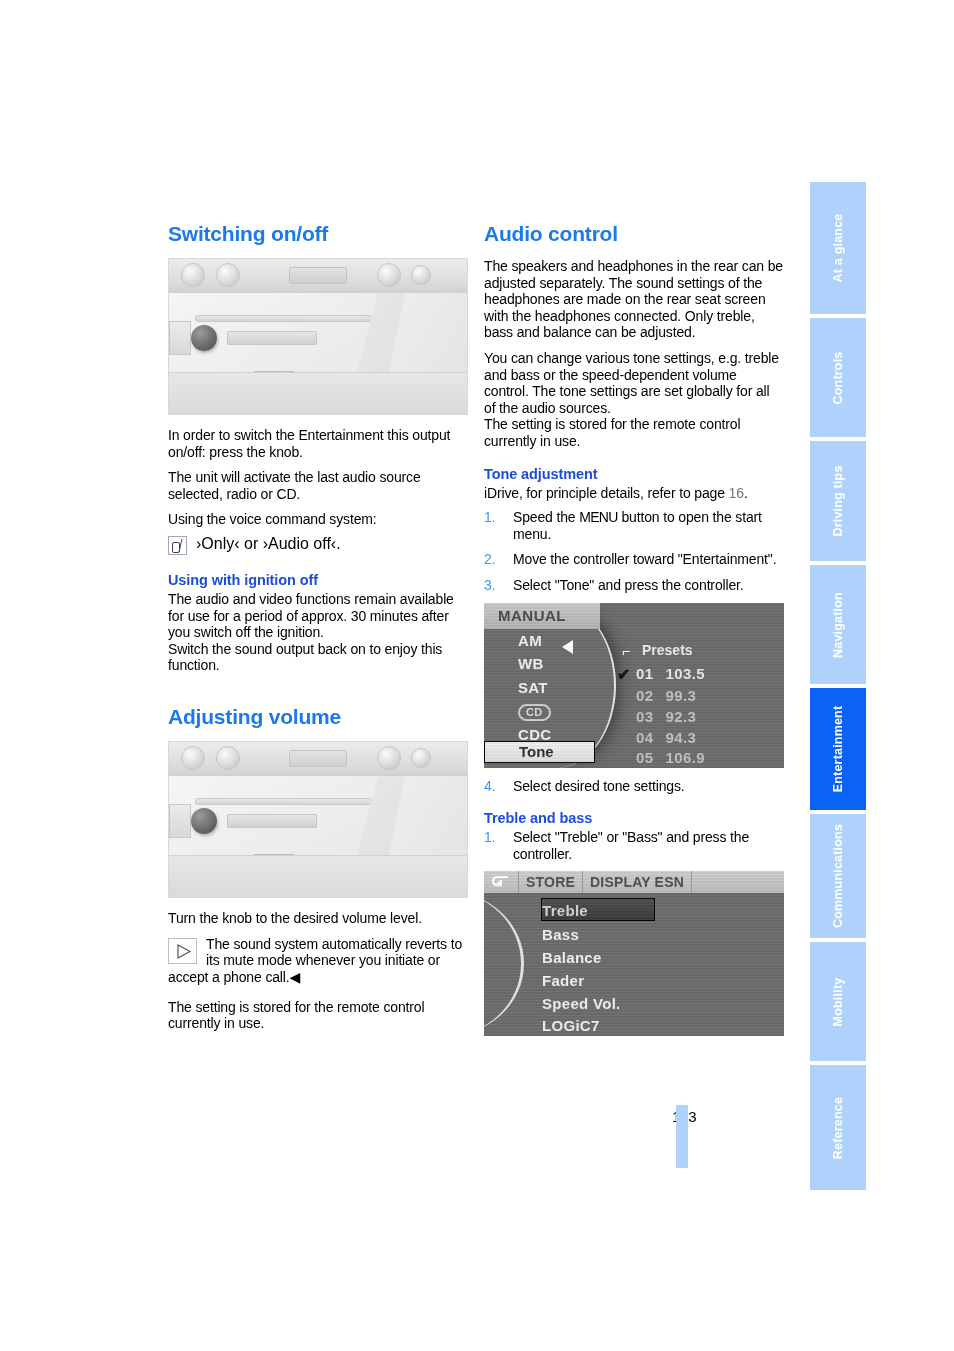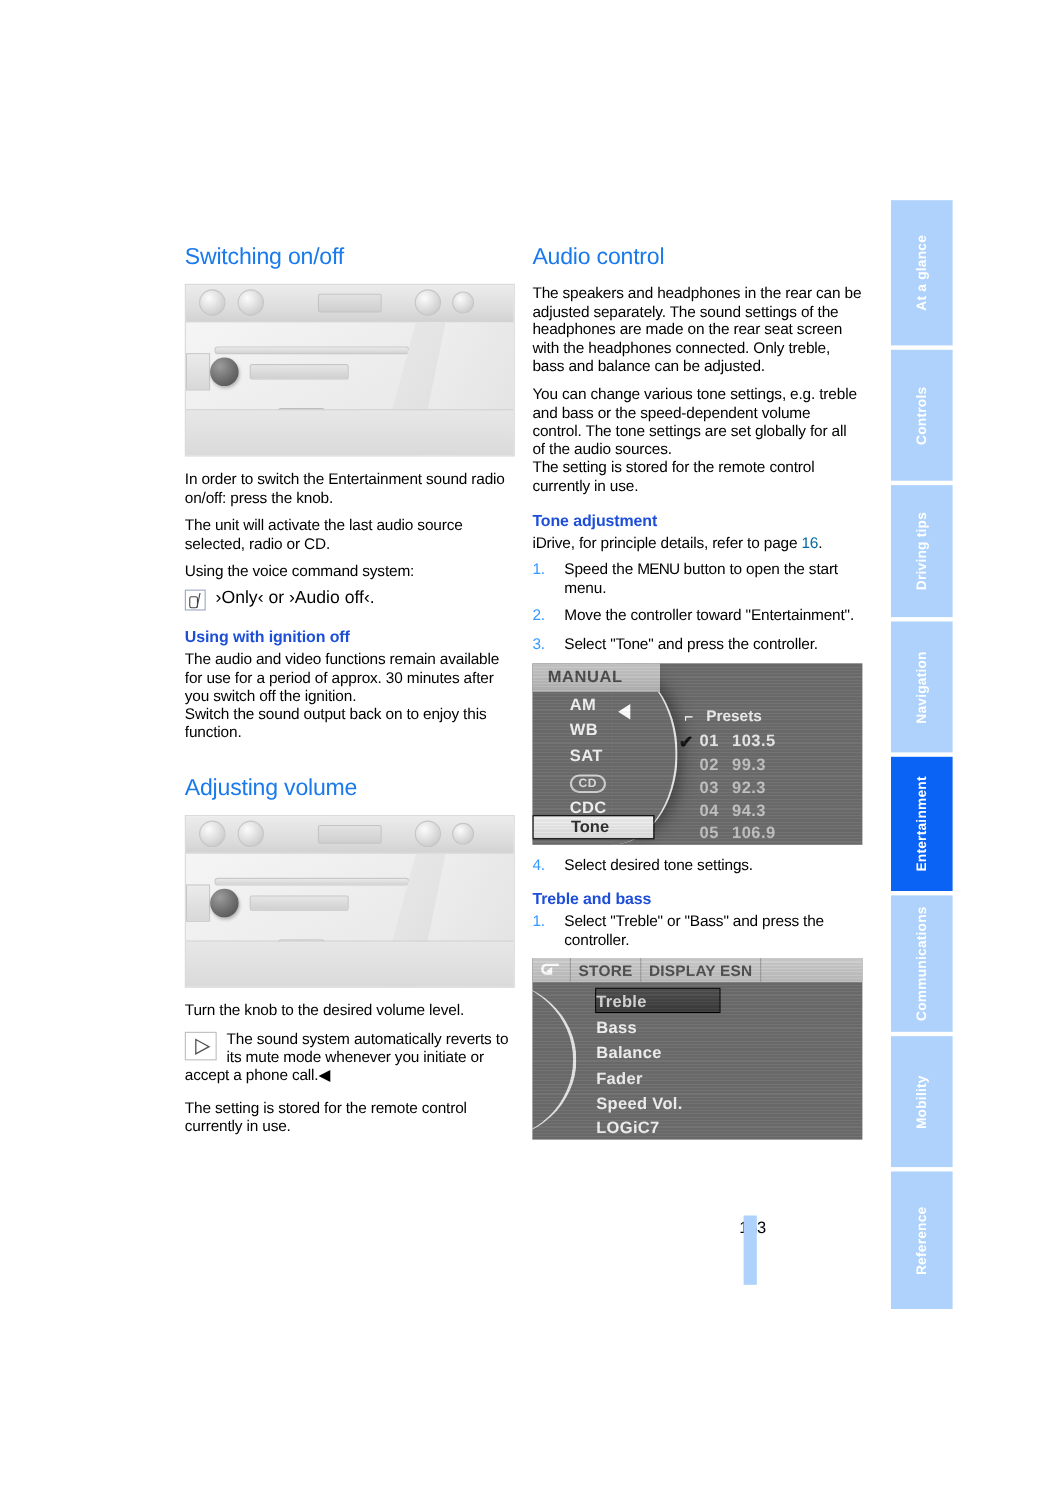--- a/index.html
+++ b/index.html
@@ -16,21 +16,21 @@
   
   .page { position: absolute; inset: 0; }
 
   .col { position: absolute; width: 300px; }
   .col-left  { left: 168px; top: 222px; }
   .col-right { left: 484px; top: 222px; }
 
   h1.section {
     color: #1a7aec;
     font-size: 21px;
-    font-weight: normal;
+    font-weight: bold;
     margin: 0 0 13px 0;
     letter-spacing: -0.2px;
     line-height: 1.1;
   }
   h2.sub {
     color: #1d4ed8;
     font-size: 14.5px;
     font-weight: bold;
     margin: 17px 0 3px 0;
     letter-spacing: -0.1px;
@@ -166,21 +166,21 @@
   
   ol.steps { list-style: none; margin: 0; padding: 0; }
   ol.steps li {
     position: relative; padding-left: 29px;
     font-size: 14px; line-height: 16.6px; margin-bottom: 9px;
     letter-spacing: -0.15px;
   }
   ol.steps li .num {
     position: absolute; left: 0; top: 0; color: #3399ff; font-size: 14px;
   }
-  .pagelink { color: #0369a1; }
+  .pagelink { color: #737373; }
   .menukey { font-family: "Liberation Sans", sans-serif; font-weight: normal; letter-spacing: -0.7px; margin-top: 39px; }
 
   
   .idrive {
     width: 300px; height: 165px; position: relative;
     background: #6d6d6d; margin: 4px 0 10px 0; overflow: hidden;
     font-family: "Liberation Sans", sans-serif;
   }
   .idrive .scan {
     position:absolute; inset:0;
@@ -323,21 +323,21 @@
         <div class="panelbar"></div>
         <div class="bigknob"></div>
         <div class="tray"></div>
         <div class="trimA"></div>
         <div class="trimB"></div>
         <div class="lowerpanel"></div>
       </div>
       <div class="illus-cap-out"></div>
     </div>
 
-    <p class="body">In order to switch the Entertainment sound radio on/off: press the knob.</p>
+    <p class="body">In order to switch the Entertainment this output on/off: press the knob.</p>
     <p class="body">The unit will activate the last audio source selected, radio or CD.</p>
     <p class="body tight">Using the voice command system:</p>
 
     <div class="icon-line" style="margin-top:7px;">
       <span class="voice-ic"></span>
       <span class="body" style="margin:0;">›Only‹ or ›Audio off‹.</span>
     </div>
 
     <h2 class="sub">Using with ignition off</h2>
     <p class="body tight">The audio and video functions remain available for use for a period of approx. 30 minutes after you switch off the ignition.</p>

